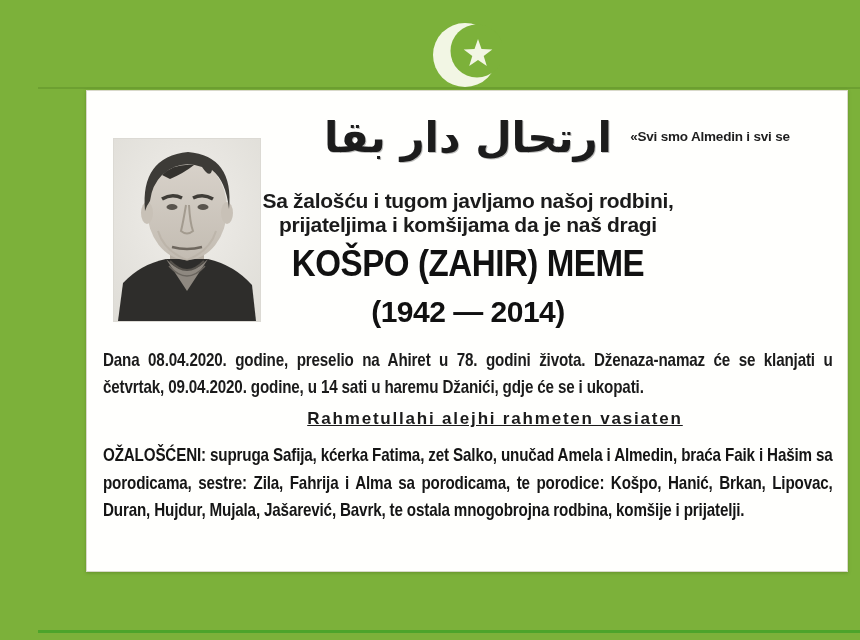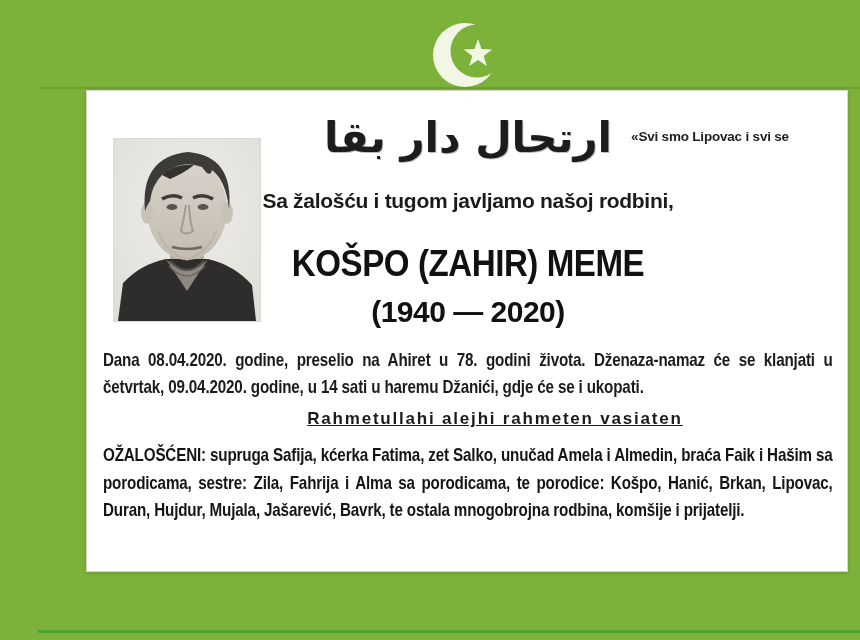--- a/index.html
+++ b/index.html
@@ -156,30 +156,31 @@
 
         <path d="M58,108 Q73,112 88,108" stroke="#6e675e" stroke-width="2.5" fill="none"></path>
 
         <path d="M44,92 Q50,112 73,121 Q96,112 102,92" fill="none" stroke="#b6aea2" stroke-width="2" opacity=".6"></path>
       </svg>
     </div>
 
     <div class="calligraphy">ارتحال دار بقا</div>
 
     <div class="quote">
-      <div>«Svi smo Lipovac i svi se</div>
+      <div>«Svi smo Almedin i svi se</div>
     </div>
 
     <div class="intro">
       <div>Sa žalošću i tugom javljamo našoj rodbini,</div>
+      <div>prijateljima i komšijama da je naš dragi</div>
     </div>
 
     <div class="name">KOŠPO (ZAHIR) MEME</div>
 
-    <div class="years">(1940 — 2020)</div>
+    <div class="years">(1942 — 2014)</div>
 
     <div class="announce">Dana 08.04.2020. godine, preselio na Ahiret u 78. godini života. Dženaza-namaz će se klanjati u četvrtak, 09.04.2020. godine, u 14 sati u haremu Džanići, gdje će se i ukopati.</div>
 
     <div class="prayer">Rahmetullahi alejhi rahmeten vasiaten</div>
 
     <div class="mourners">OŽALOŠĆENI: supruga Safija, kćerka Fatima, zet Salko, unučad Amela i Almedin, braća Faik i Hašim sa porodicama, sestre: Zila, Fahrija i Alma sa porodicama, te porodice: Košpo, Hanić, Brkan, Lipovac, Duran, Hujdur, Mujala, Jašarević, Bavrk,  te ostala mnogobrojna rodbina, komšije i prijatelji.</div>
 
   </div>
 
   <div class="bottom-accent" style="background: rgb(76, 164, 43);"></div>

